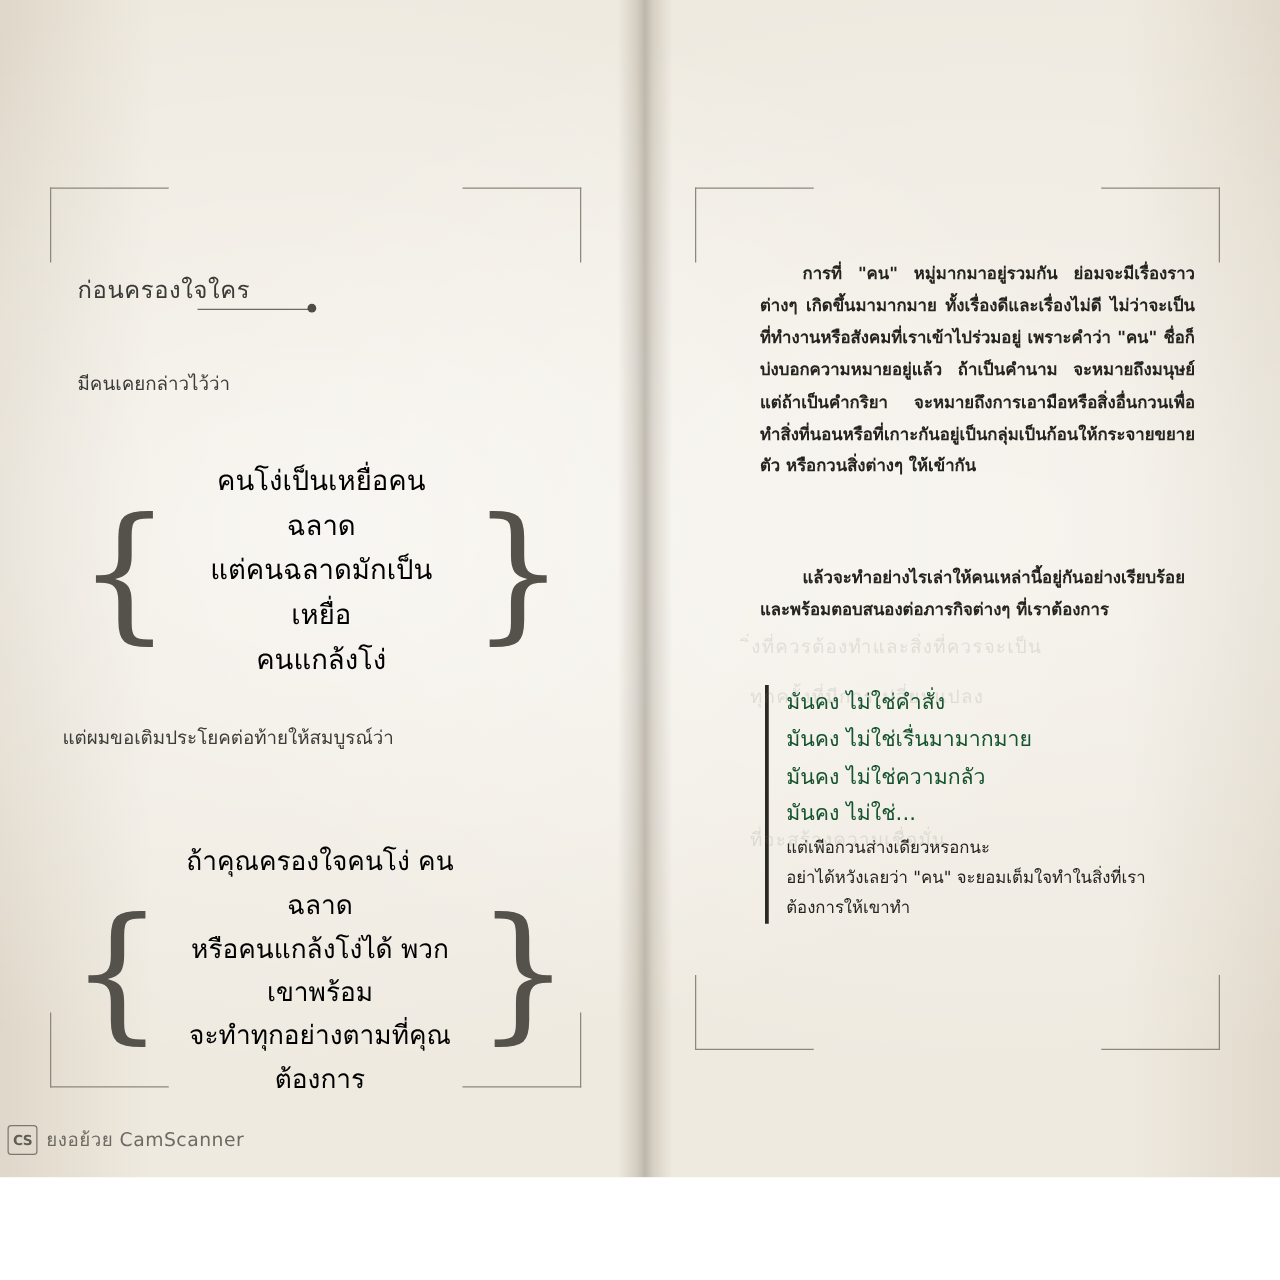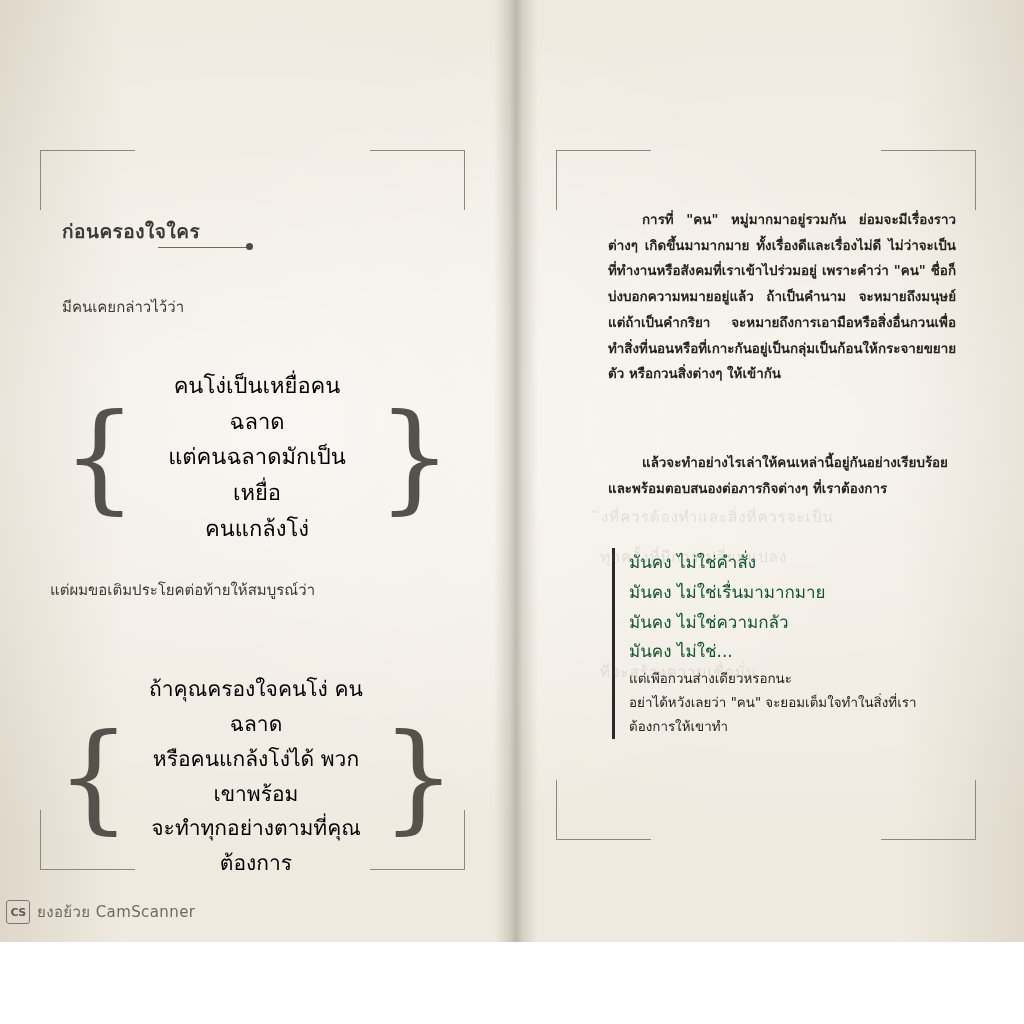--- a/index.html
+++ b/index.html
@@ -98,21 +98,20 @@
 
   
   .chapter-title {
     position: absolute;
     left: 62px;
     top: 216px;
     font-size: 19px;
     color: #3a3a38;
     letter-spacing: 0.5px;
     white-space: nowrap;
-    font-weight: bold;
   }
   .title-rule {
     position: absolute;
     left: 158px;
     top: 247px;
     width: 92px;
     height: 1px;
     background: #6e6a60;
   }
   .title-dot {

